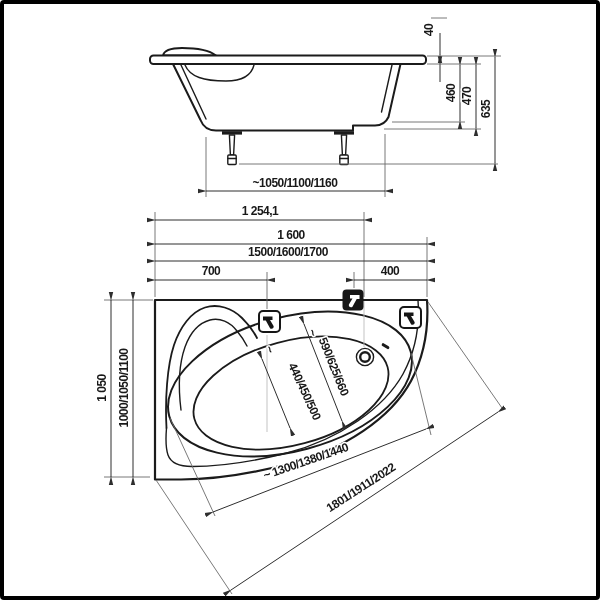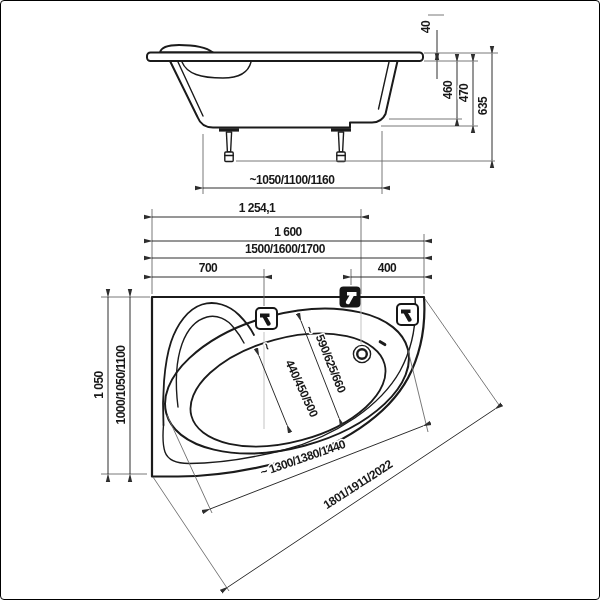--- a/index.html
+++ b/index.html
@@ -1,18 +1,18 @@
 <!DOCTYPE html>
 <html><head>
 <meta charset="utf-8">
 <style>
   html,body{margin:0;padding:0;background:#fff;}
   .frame{
     width:600px;height:600px;position:relative;background:#ffffff;
-    border:1px solid #000000;border-radius:4px;box-sizing:border-box;overflow:hidden;
+    border:4px solid #000000;border-radius:4px;box-sizing:border-box;overflow:hidden;
     font-family:"Liberation Sans", sans-serif;
   }
   svg{position:absolute;inset:0;}
   .body-ln{fill:#ffffff;stroke:#1b1b1b;stroke-width:2;stroke-linejoin:round;}
   .ln{fill:none;stroke:#1b1b1b;stroke-width:2;stroke-linejoin:round;stroke-linecap:round;}
   .ln1{fill:none;stroke:#1b1b1b;stroke-width:1.4;stroke-linecap:round;}
   .dim{fill:none;stroke:#2e2e2e;stroke-width:1;}
   .ext{fill:none;stroke:#6a6a6a;stroke-width:0.9;}
   .faint{fill:none;stroke:#bcbcbc;stroke-width:0.9;}
   .dt{

